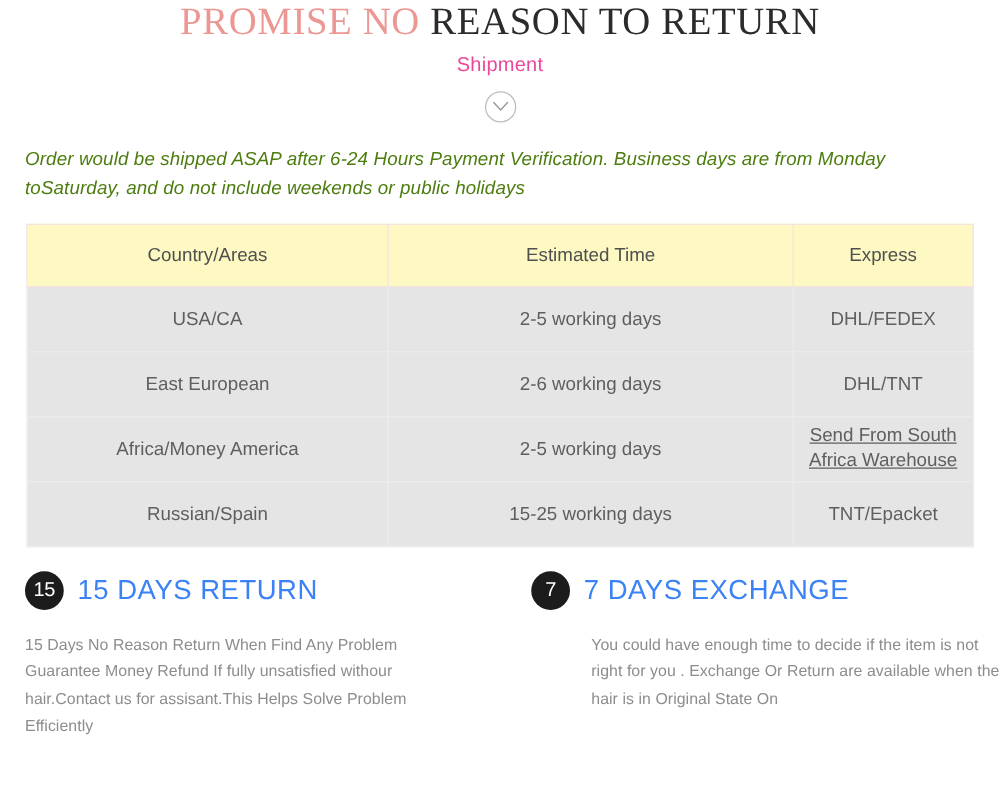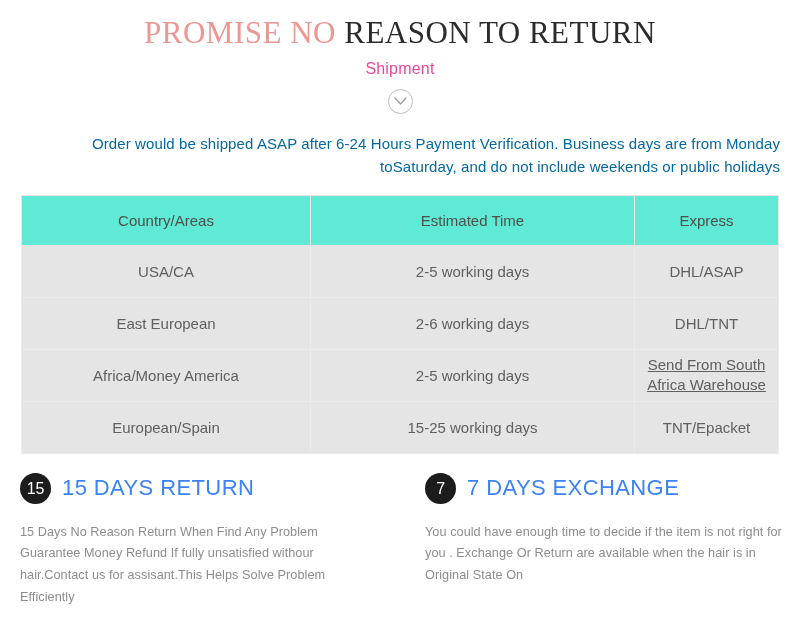--- a/index.html
+++ b/index.html
@@ -12,21 +12,20 @@
     height: 634px;
     font-family: "Liberation Sans", sans-serif;
     color: #6b6b6b;
     overflow: hidden;
     position: relative;
   }
 
   
   .header {
     text-align: center;
-    padding-top: 16px;
   }
   .title {
     font-family: "Liberation Serif", serif;
     font-size: 31px;
     letter-spacing: 0.5px;
     line-height: 1.1;
     margin: 0;
     font-weight: 400;
     white-space: nowrap;
   }
@@ -53,25 +52,26 @@
     align-items: center;
     justify-content: center;
     box-sizing: border-box;
   }
   .chevron-circle svg { display: block; }
 
   
   .intro {
     margin: 18px auto 0 auto;
     width: 760px;
-    text-align: right;
+    text-align: left;
     font-size: 15px;
     line-height: 1.55;
-    color: #0369a1;
+    color: #4d7c0f;
     letter-spacing: 0.1px;
+    font-style: italic;
   }
 
   
   .ship-table {
     margin: 16px 0 0 21px;
     width: 757px;
     border-collapse: collapse;
     table-layout: fixed;
     border: 1px solid #eceaea;
   }
@@ -79,21 +79,21 @@
   .ship-table td {
     border: 1px solid #ececec;
     text-align: center;
     vertical-align: middle;
     font-weight: 400;
     color: #5f5f5f;
     font-size: 15px;
     padding: 0 4px;
   }
   .ship-table thead th {
-    background: #5eead4;
+    background: #fef9c3;
     height: 49px;
     border-color: #f4e3e0;
     font-size: 15px;
     color: #4f4f4f;
   }
   .ship-table tbody td {
     height: 51px;
     background: #e5e5e5;
   }
   .col-country { width: 289px; }
@@ -143,21 +143,21 @@
     white-space: nowrap;
   }
   .g-body {
     margin-top: 18px;
     font-size: 12.7px;
     line-height: 1.72;
     color: #8d8d8d;
     letter-spacing: 0.05px;
   }
   .guarantee.left .g-body  { max-width: 356px; }
-  .guarantee.right .g-body { max-width: 358px; }
+  .guarantee.right .g-body { max-width: 358px; margin-left: 48px; }
 </style>
 </head>
 <body>
 
 <div class="header">
   <h1 class="title">
     <span class="part-pink">PROMISE NO</span>
     <span class="part-dark">REASON TO RETURN</span>
   </h1>
   <div class="subtitle">Shipment</div>
@@ -180,34 +180,34 @@
     <tr>
       <th>Country/Areas</th>
       <th>Estimated Time</th>
       <th>Express</th>
     </tr>
   </thead>
   <tbody>
     <tr>
       <td>USA/CA</td>
       <td>2-5 working days</td>
-      <td>DHL/ASAP</td>
+      <td>DHL/FEDEX</td>
     </tr>
     <tr>
       <td>East European</td>
       <td>2-6 working days</td>
       <td>DHL/TNT</td>
     </tr>
     <tr>
       <td>Africa/Money America</td>
       <td>2-5 working days</td>
       <td class="express-small">Send From South Africa Warehouse</td>
     </tr>
     <tr>
-      <td>European/Spain</td>
+      <td>Russian/Spain</td>
       <td>15-25 working days</td>
       <td>TNT/Epacket</td>
     </tr>
   </tbody>
 </table>
 
 <div class="guarantees">
 
   <div class="guarantee left">
     <div class="g-head">

